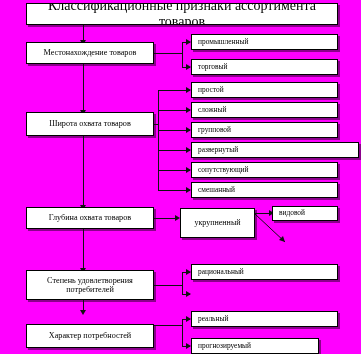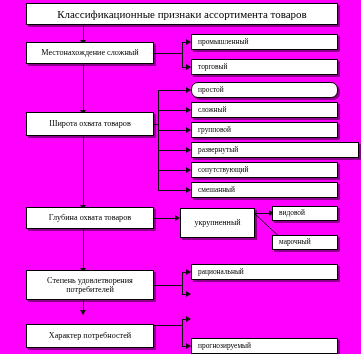--- a/index.html
+++ b/index.html
@@ -23,21 +23,21 @@
     box-shadow: 2px 2px 0 0 rgba(0,0,0,0.45);
     display: flex;
     align-items: center;
     justify-content: center;
     text-align: center;
     color: #000000;
     line-height: 1.12;
     padding: 0 3px;
     overflow: hidden;
   }
-  .node.lvl0 { font-size: 11px; }
+  .node.lvl0 { font-size: 14px; }
   .node.lvl1 { font-size: 8.2px; }
   .node.leaf {
     justify-content: flex-start;
     padding-left: 6px;
     font-size: 7.4px;
   }
   .node.mid { font-size: 8px; }
   .node.lvl3 { font-size: 7.4px; justify-content: flex-start; padding-left: 6px; }
 
   
@@ -70,21 +70,21 @@
 </head>
 <body>
 
 <div id="canvas">
 
   <div class="node lvl0" style="left:26px; top:3px; width:312px; height:22px;">Классификационные признаки ассортимента товаров</div>
 
   <div class="ln v" style="left:83px; top:25px; height:18px;"></div>
   <div class="arrow-d" style="left:80px; top:40px;"></div>
 
-  <div class="node lvl1" style="left:26px; top:42px; width:128px; height:22px;">Местонахождение сложный</div>
+  <div class="node lvl1" style="left:26px; top:42px; width:128px; height:22px;">Местонахождение товаров</div>
 
   <div class="ln v" style="left:83px; top:64px; height:48px;"></div>
   <div class="arrow-d" style="left:80px; top:110px;"></div>
 
   <div class="ln h" style="left:154px; top:53px; width:28px;"></div>
   <div class="ln v" style="left:182px; top:42px; height:26px;"></div>
   <div class="ln h" style="left:182px; top:42px; width:8px;"></div>
   <div class="arrow-r" style="left:186px; top:39px;"></div>
   <div class="ln h" style="left:182px; top:67px; width:8px;"></div>
   <div class="arrow-r" style="left:186px; top:64px;"></div>
@@ -106,21 +106,21 @@
   <div class="arrow-r" style="left:186px; top:107px;"></div>
   <div class="ln h" style="left:158px; top:130px; width:32px;"></div>
   <div class="arrow-r" style="left:186px; top:127px;"></div>
   <div class="ln h" style="left:158px; top:150px; width:32px;"></div>
   <div class="arrow-r" style="left:186px; top:147px;"></div>
   <div class="ln h" style="left:158px; top:170px; width:32px;"></div>
   <div class="arrow-r" style="left:186px; top:167px;"></div>
   <div class="ln h" style="left:158px; top:190px; width:32px;"></div>
   <div class="arrow-r" style="left:186px; top:187px;"></div>
 
-  <div class="node leaf" style="left:191px; top:82px; width:147px; height:16px;border-radius:7px;">простой</div>
+  <div class="node leaf" style="left:191px; top:82px; width:147px; height:16px;">простой</div>
   <div class="node leaf" style="left:191px; top:102px; width:147px; height:16px;">сложный</div>
   <div class="node leaf" style="left:191px; top:122px; width:147px; height:16px;">групповой</div>
   <div class="node leaf" style="left:191px; top:142px; width:168px; height:16px;">развернутый</div>
   <div class="node leaf" style="left:191px; top:162px; width:147px; height:16px;">сопутствующий</div>
   <div class="node leaf" style="left:191px; top:182px; width:147px; height:16px;">смешанный</div>
 
   <div class="node lvl1" style="left:26px; top:207px; width:128px; height:22px;">Глубина охвата товаров</div>
 
   <div class="ln v" style="left:83px; top:229px; height:42px;"></div>
   <div class="arrow-d" style="left:80px; top:268px;"></div>
@@ -132,21 +132,20 @@
 
   <div class="ln h" style="left:255px; top:213px; width:17px;"></div>
   <div class="arrow-r" style="left:269px; top:210px;"></div>
 
   <svg class="diag" style="left:255px; top:210px; width:40px; height:42px;" viewBox="0 0 40 42">
     <line x1="0" y1="4" x2="30" y2="32" stroke="#111111" stroke-width="1"></line>
     <polygon points="30,32 24,30 28,26" fill="#111111"></polygon>
   </svg>
 
   <div class="node lvl3" style="left:272px; top:206px; width:66px; height:15px;">видовой</div>
-  <div class="node lvl3" style="left:272px; top:235px; width:66px; height:15px;">марочный</div>
 
   <div class="node lvl1" style="left:26px; top:270px; width:128px; height:30px; flex-direction:column;justify-content:center;">
     <span>Степень удовлетворения</span>
     <span>потребителей</span>
   </div>
 
   <div class="ln v" style="left:83px; top:300px; height:13px;"></div>
   <div class="arrow-d" style="left:80px; top:310px;"></div>
 
   <div class="ln h" style="left:154px; top:285px; width:28px;"></div>
@@ -160,15 +159,16 @@
 
   <div class="node lvl1" style="left:26px; top:312px; width:128px; height:24px;margin-top:12px;">Характер потребностей</div>
 
   <div class="ln h" style="left:154px; top:325px; width:28px;"></div>
   <div class="ln v" style="left:182px; top:319px; height:28px;"></div>
   <div class="ln h" style="left:182px; top:319px; width:8px;"></div>
   <div class="arrow-r" style="left:186px; top:316px;"></div>
   <div class="ln h" style="left:182px; top:346px; width:8px;"></div>
   <div class="arrow-r" style="left:186px; top:343px;"></div>
 
-  <div class="node leaf" style="left:191px; top:338px; width:147px; height:16px;">прогнозируемый</div>
+  <div class="node leaf" style="left:191px; top:311px; width:147px; height:16px;">реальный</div>
+  <div class="node leaf" style="left:191px; top:338px; width:128px; height:16px;">прогнозируемый</div>
 
 </div>
 
 </body></html>

